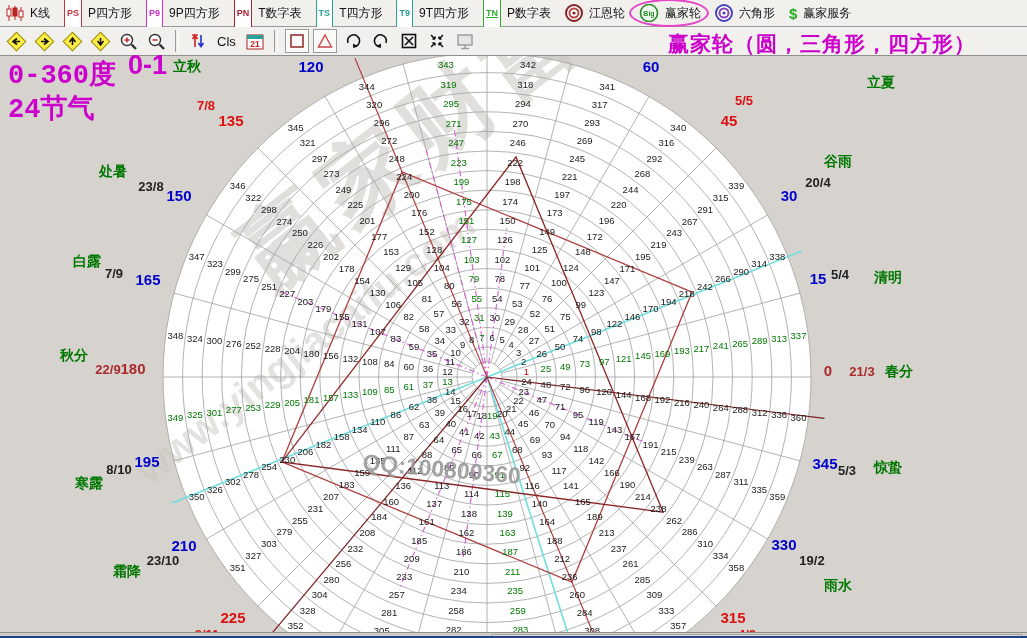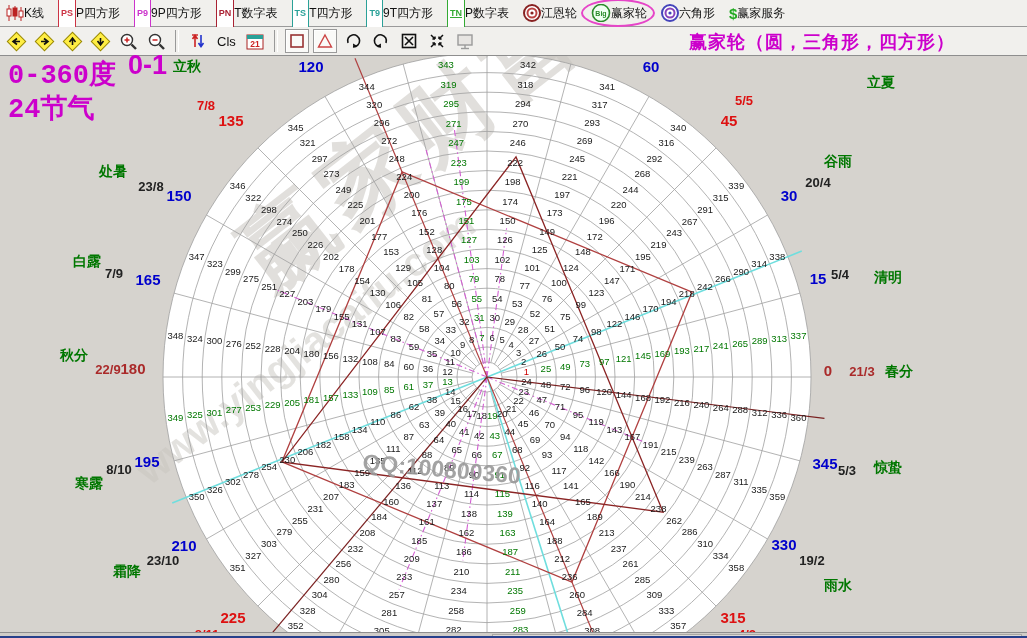--- a/index.html
+++ b/index.html
@@ -8,21 +8,21 @@
     background:#d6d3ce;font-family:"Liberation Sans","DejaVu Sans",sans-serif;
     -webkit-font-smoothing:antialiased;
   }
   
   #toolbar1{
     position:absolute;left:0;top:0;width:1027px;height:27px;
     background:#f1f0ed;border-bottom:1px solid #9a9a9a;
     display:flex;align-items:center;gap:14px;padding-left:6px;box-sizing:border-box;
     font-size:12px;color:#111;white-space:nowrap;
   }
-  .tb1-item{display:flex;align-items:center;gap:0;cursor:default;position:relative;}
+  .tb1-item{display:flex;align-items:center;gap:6px;cursor:default;position:relative;}
   .badge{
     display:inline-block;font-size:9px;font-weight:bold;line-height:10px;
     padding:18px 2px;background:#fff;border:1px solid #888;
   }
   .tb1-item.annotated::after{
     content:"";position:absolute;left:-10px;top:-5px;right:-8px;bottom:-5px;
     border:2px solid #e645c8;border-radius:50%;pointer-events:none;
   }
   
   #toolbar2{
@@ -32,21 +32,21 @@
   }
   .tb2-btn{
     width:24px;height:24px;display:flex;align-items:center;justify-content:center;
     background:transparent;border:1px solid transparent;box-sizing:border-box;
   }
   .tb2-btn.active{border:1px solid #9a9a9a;background:#fafaf8;box-shadow:inset 1px 1px 0 #fff;}
   .tb2-sep{width:2px;height:22px;border-left:1px solid #999;border-right:1px solid #fff;margin:0 3px;}
   .cls-btn{font-size:13px;color:#111;padding:0 2px;}
   #wheel-title{
     position:absolute;right:10px;top:30px;width:390px;text-align:center;
-    font-size:18px;font-weight:bold;color:#cc00cc;letter-spacing:1px;
+    font-size:21px;font-weight:bold;color:#cc00cc;letter-spacing:1px;
   }
   
   .corner-text{position:absolute;color:#cc00cc;font-weight:bold;z-index:30;}
   #corner-line1a{left:8px;top:56px;font-size:27px;font-family:Liberation Mono, monospace;}
   #corner-line1b{left:128px;top:50px;font-size:27px;}
   #corner-line2{left:8px;top:90px;font-size:27px;font-family:Liberation Mono, monospace;}
   
   #chart-panel{
     position:absolute;left:0;top:56px;width:1027px;height:576px;overflow:hidden;
     background:#d6d3ce;

